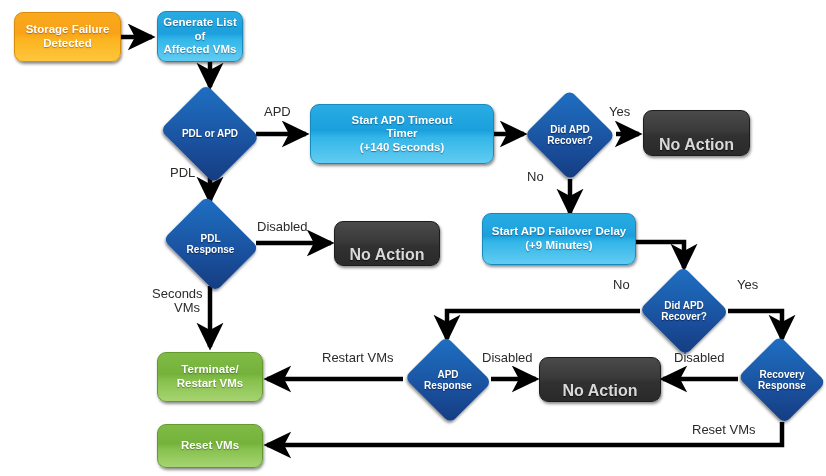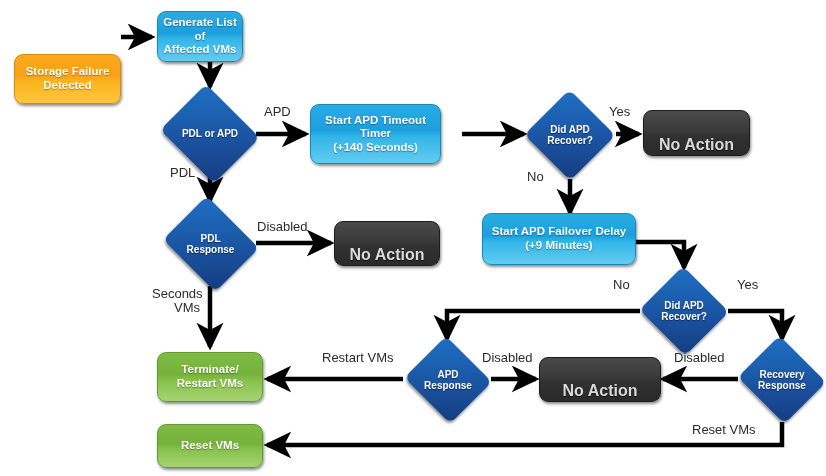--- a/index.html
+++ b/index.html
@@ -162,36 +162,36 @@
       <path d="M403,379 L267,379"></path>
 
       <path d="M491,379 L536,379"></path>
 
       <path d="M738,379 L663,379"></path>
 
       <path d="M782,422 L782,445 L267,445"></path>
     </g>
   </svg>
 
-  <div class="node rect orange" style="left:14px; top:12px; width:107px; height:50px;margin-top:42px;">
+  <div class="node rect orange" style="left:14px; top:12px; width:107px; height:50px;">
     <span class="label">Storage Failure
 Detected</span>
   </div>
 
   <div class="node rect blue" style="left:157px; top:11px; width:86px; height:51px;">
     <span class="label">Generate List of
 Affected VMs</span>
   </div>
 
   <div class="diamond" style="left:156px; top:88px; width:108px; height:92px;">
     <div class="dshape"></div>
     <span class="label">PDL or APD</span>
   </div>
 
-  <div class="node rect blue" style="left:310px; top:104px; width:131px; height:60px;">
+  <div class="node rect blue" style="left:310px; top:104px; width:184px; height:60px;">
     <span class="label">Start APD Timeout
 Timer
 (+140 Seconds)</span>
   </div>
 
   <div class="diamond" style="left:524px; top:90px; width:92px; height:90px;">
     <div class="dshape"></div>
     <span class="label">Did APD
 Recover?</span>
   </div>

